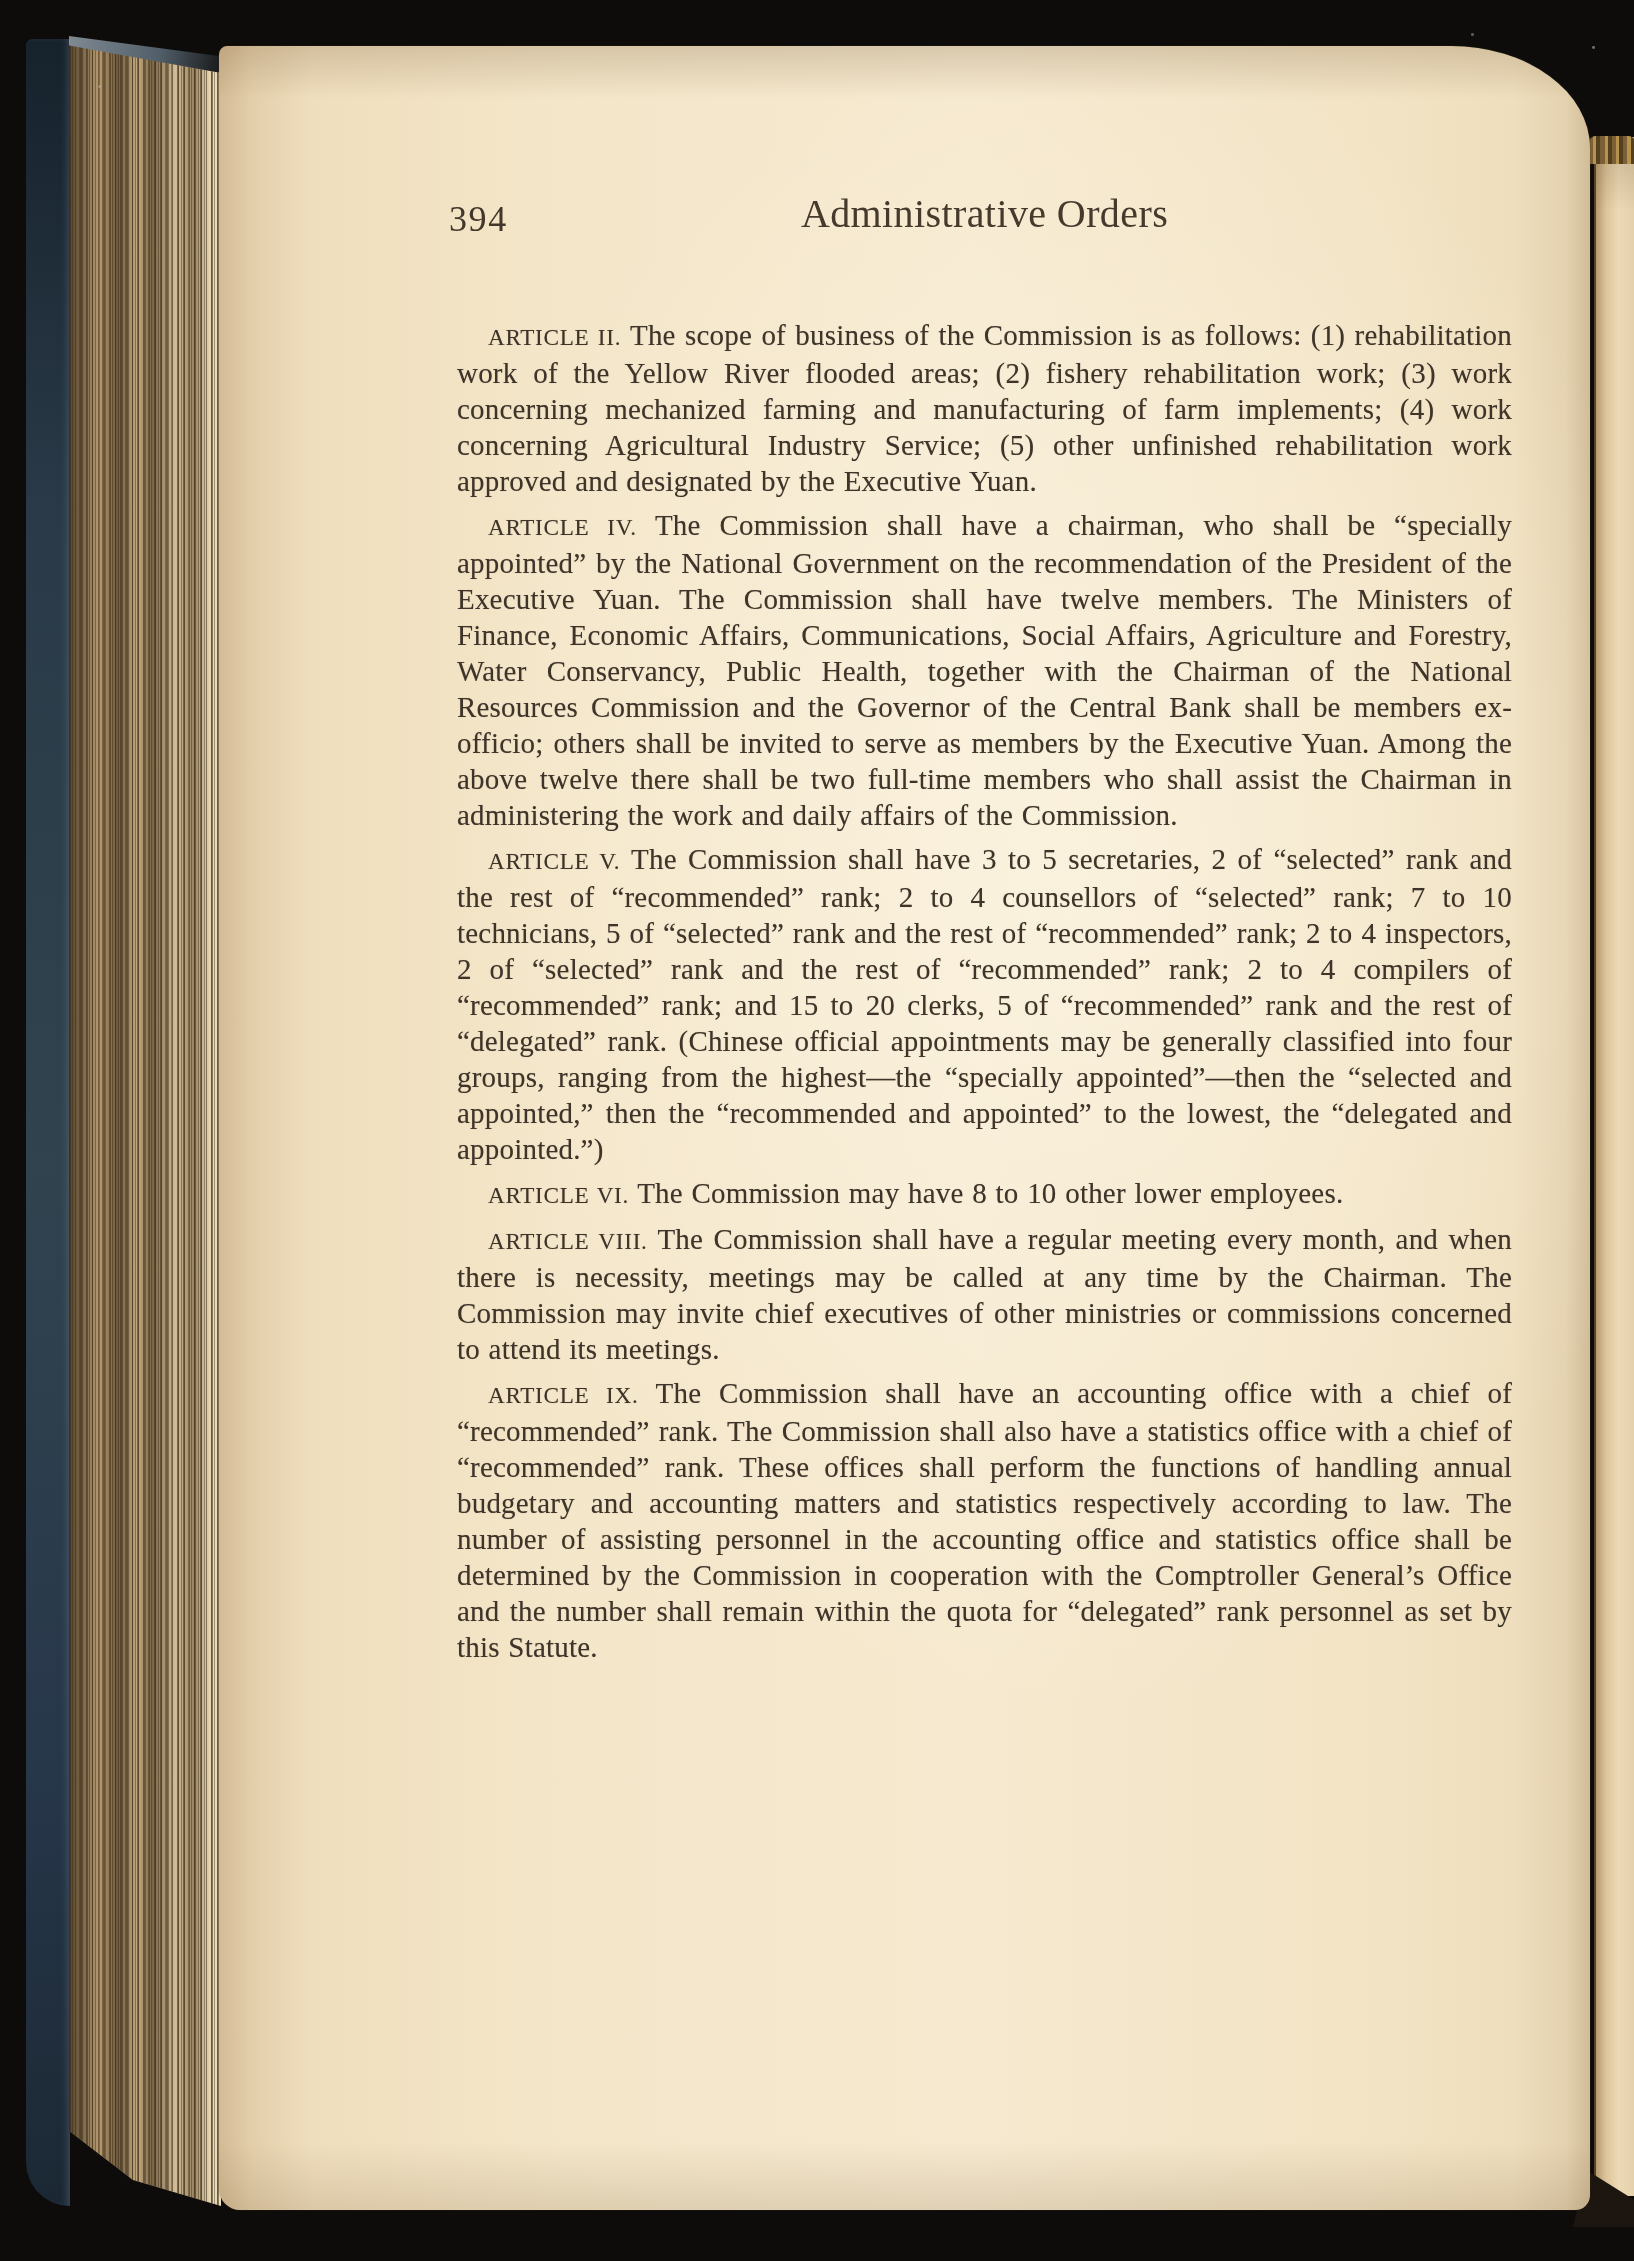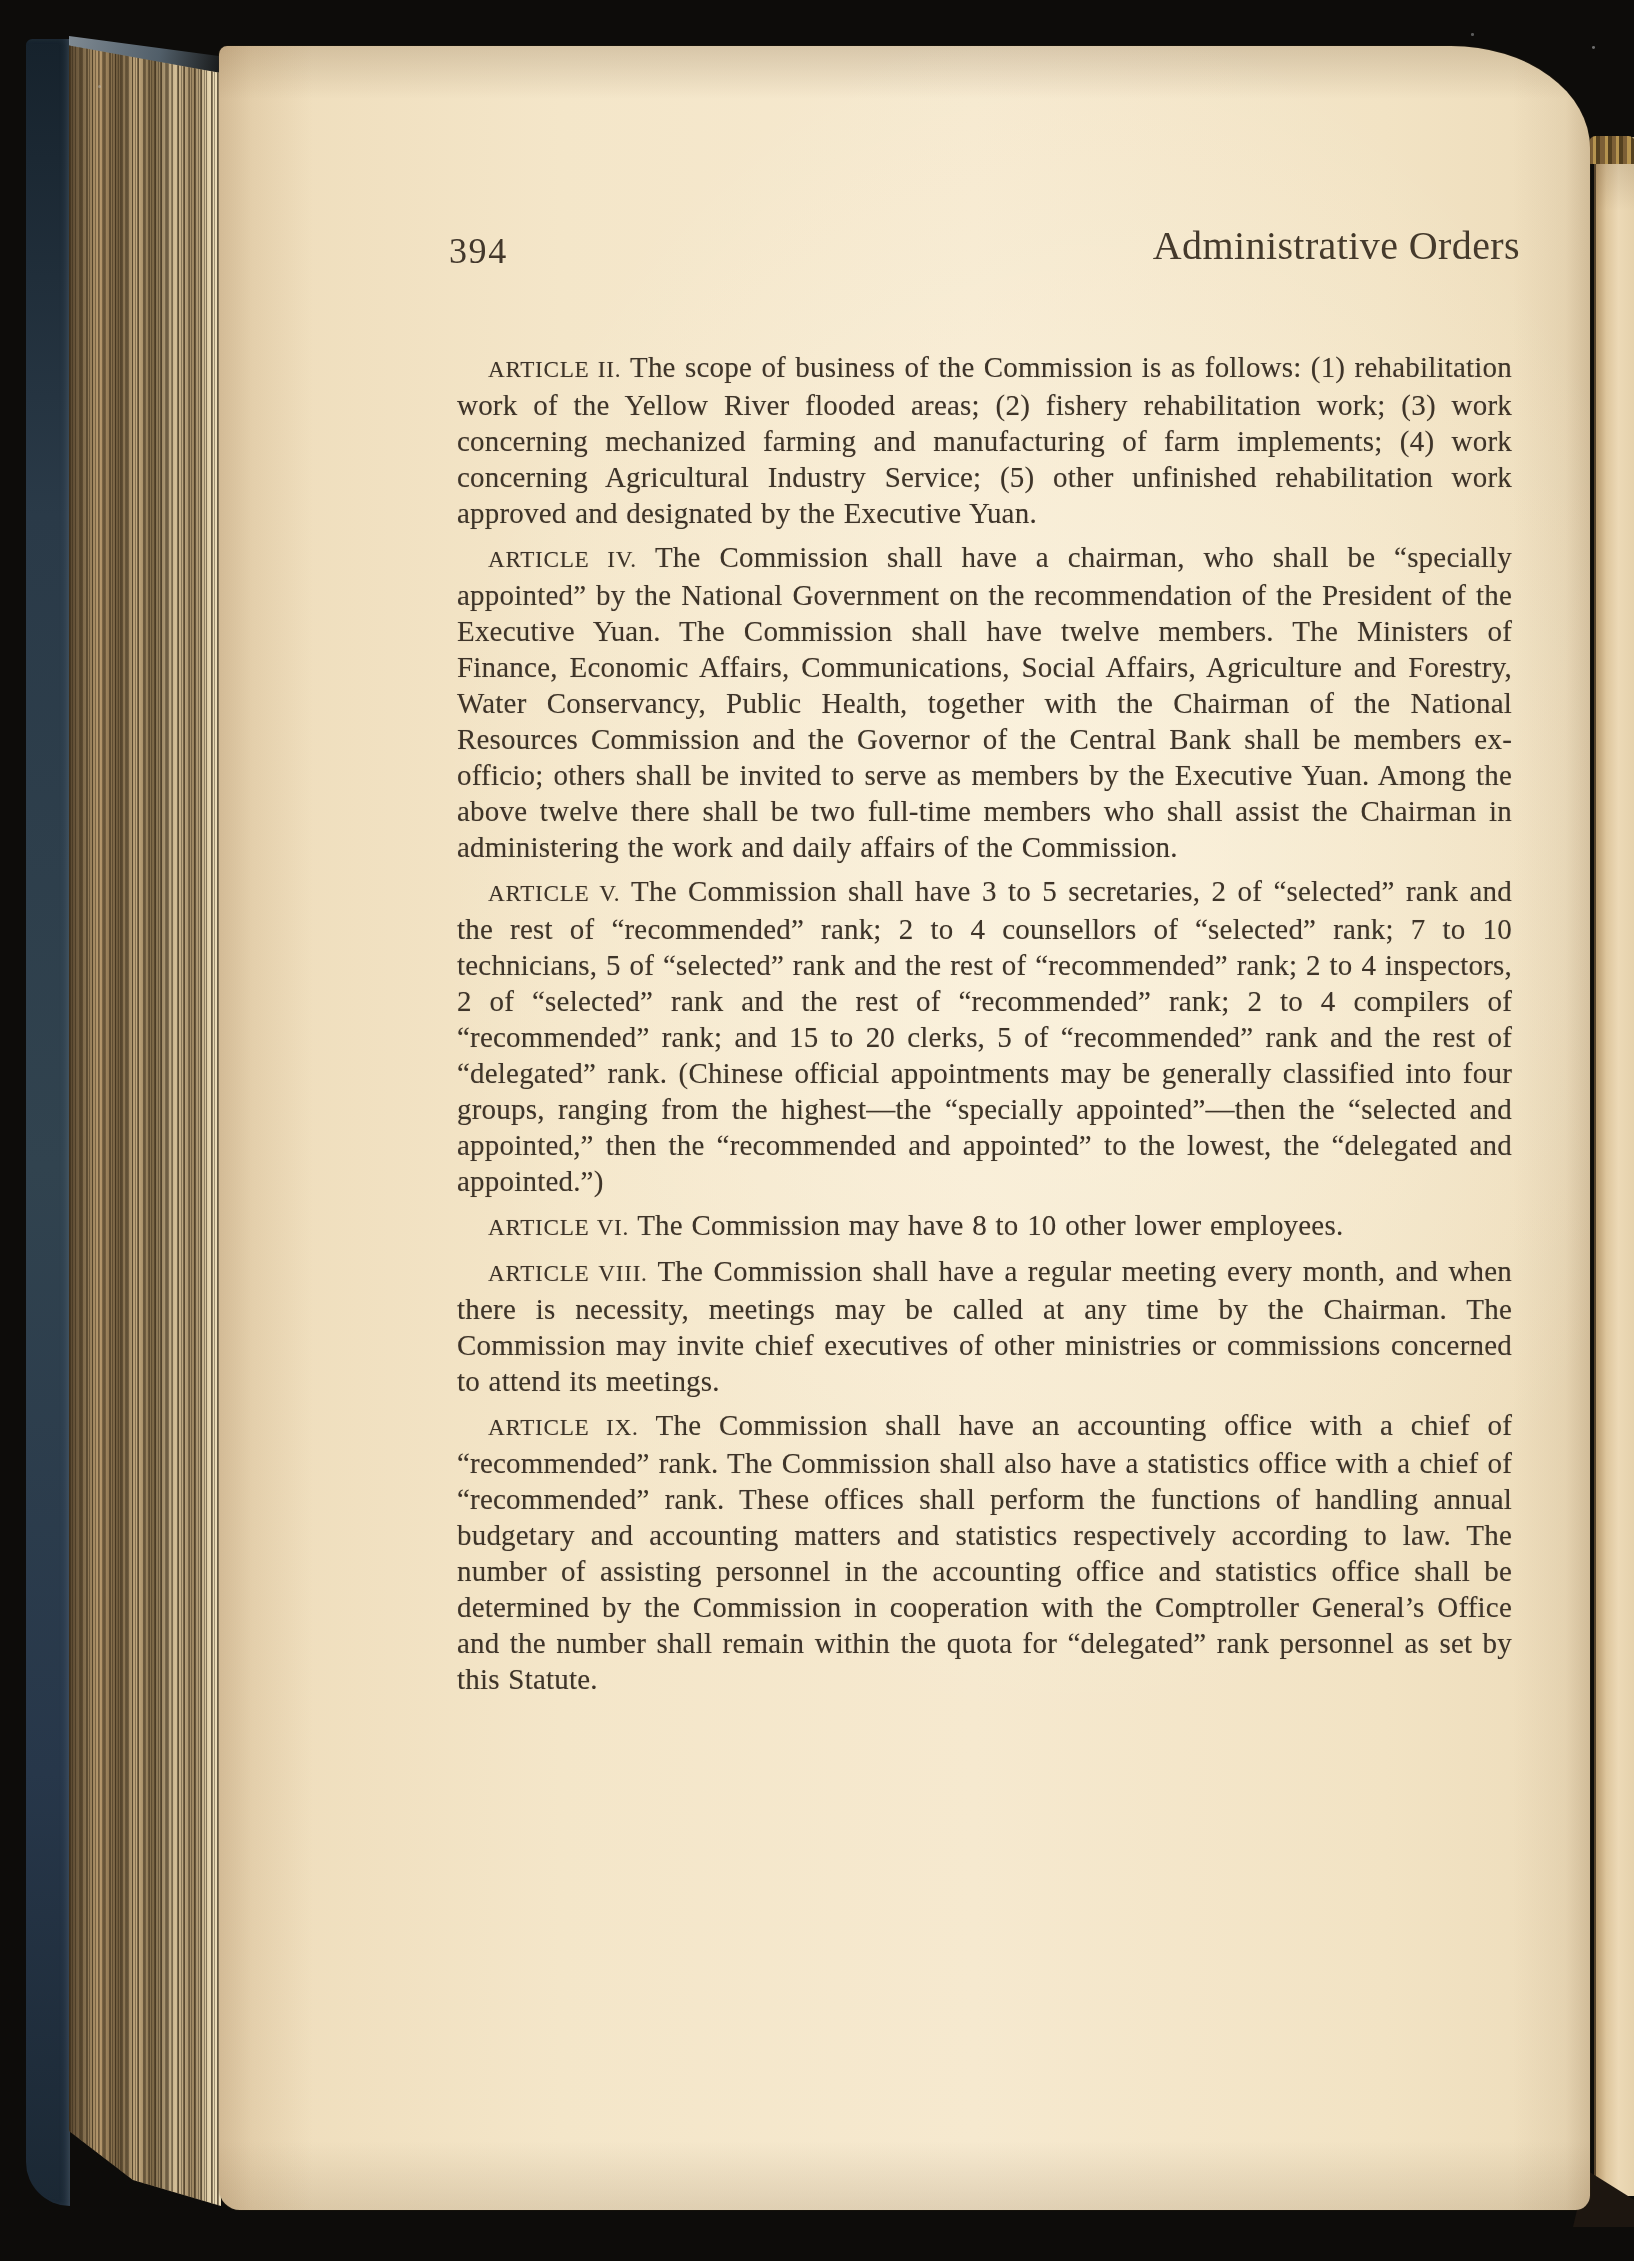--- a/index.html
+++ b/index.html
@@ -82,37 +82,37 @@
   }
   .speck { position: absolute; border-radius: 50%; background: #cfd2d4; }
   .speck.s1 { left: 1407px; top: 75px;  width: 4.1px; height: 3.3px; opacity: .55; }
   .speck.s2 { left: 1592px; top: 46px;  width: 3.3px; height: 2.5px; opacity: .5; }
   .speck.s3 { left: 98px;  top: 85px; width: 3.3px; height: 3.3px; opacity: .35; }
   .speck.s4 { left: 1471px; top: 33px;  width: 2.5px; height: 2.5px; opacity: .4; }
 
   
   .content {
     position: absolute;
-    left: 230px; top: 176px;
+    left: 230px; top: 144px;
     width: 1071px;
     color: #3e3429;
   }
   .running-head {
     position: relative;
     height: 57px;
   }
   .page-number {
     position: absolute;
     left: 0; top: 8.2px;
     font-size: 36px;
     letter-spacing: 1.6px;
     color: #42372b;
   }
   .page-title {
-    text-align: right;
+    text-align: center;
     font-size: 40px;
     letter-spacing: 0.4px;
     color: #453a2c;
   }
   .articles {
     position: absolute;
     left: 0; top: 119px;
     width: 1071px;
     font-size: 29px;
     line-height: 36px;

